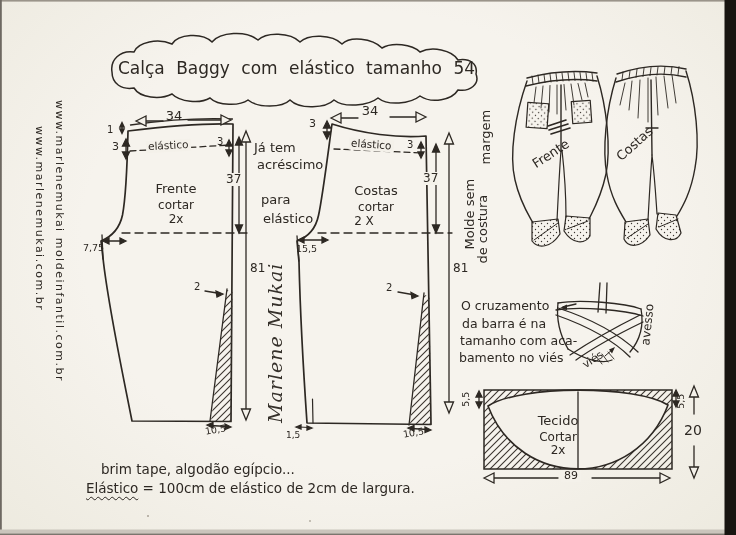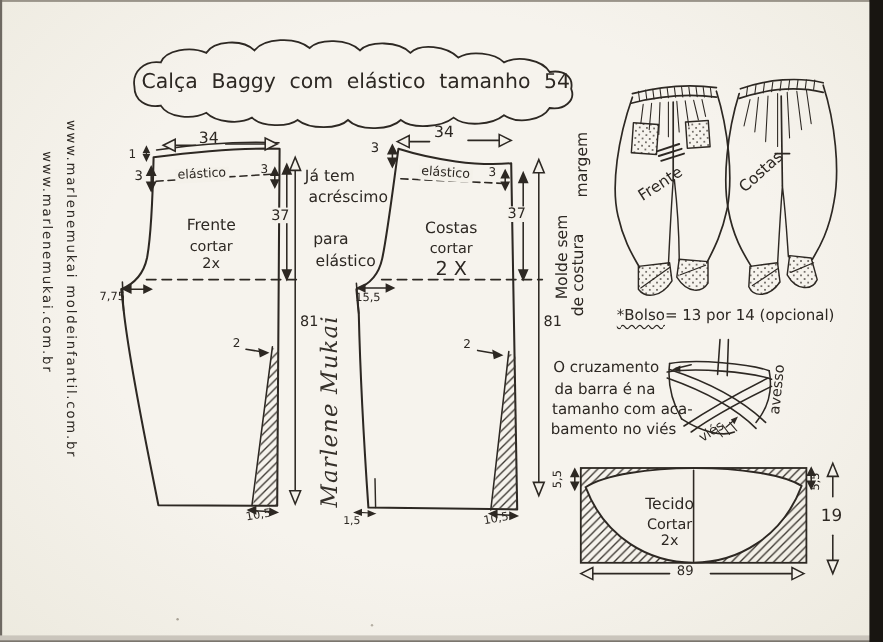--- a/index.html
+++ b/index.html
@@ -226,54 +226,55 @@
 <div class="lbl rot" style="left:205px; top:425px; font-size:9.5px; transform:rotate(-10deg);">10,5</div>
 
 <div class="lbl ctr" style="left:357px; top:104px; width:26px; font-size:13px;">34</div>
 <div class="lbl" style="left:309px; top:118px; font-size:11px;">3</div>
 <div class="lbl rot elabel" style="left:349px; top:139px; font-size:10.5px; transform:rotate(4deg);">elástico</div>
 <div class="lbl" style="left:407px; top:139px; font-size:10px;">3</div>
 <div class="lbl" style="left:423px; top:172px; font-size:12px; background:var(--paper);">37</div>
 <div class="lbl" style="left:453px; top:262px; font-size:12px;">81</div>
 <div class="lbl ctr" style="left:346px; top:184px; width:60px; font-size:13px;">Costas</div>
 <div class="lbl ctr" style="left:346px; top:201px; width:60px; font-size:12px;">cortar</div>
-<div class="lbl ctr" style="left:346px; top:214.5px; width:60px; font-size:16px;">2 X</div>
+<div class="lbl ctr" style="left:334px; top:214.5px; width:60px; font-size:12px;">2 X</div>
 <div class="lbl" style="left:296px; top:244px; font-size:9.5px;">15,5</div>
 <div class="lbl" style="left:286px; top:431px; font-size:9px;">1,5</div>
 <div class="lbl" style="left:386px; top:282px; font-size:10px;">2</div>
 <div class="lbl rot" style="left:403px; top:428px; font-size:9.5px; transform:rotate(-10deg);">10,5</div>
 
 <div class="lbl" style="left:254px; top:141px; font-size:13px;">Já tem</div>
 <div class="lbl" style="left:257px; top:158px; font-size:13px;">acréscimo</div>
 <div class="lbl" style="left:261px; top:193px; font-size:13px;">para</div>
 <div class="lbl" style="left:263px; top:212px; font-size:13px;">elástico</div>
 
 <div class="lbl ctr sig rot" style="left:203px; top:340px; width:145px; font-size:19px; transform:rotate(-90deg);">Marlene Mukai</div>
 
 <div class="lbl ctr rot" style="left:424px; top:207px; width:92px; font-size:13px; transform:rotate(-90deg);">Molde sem</div>
 <div class="lbl ctr rot" style="left:457px; top:130px; width:58px; font-size:13px; transform:rotate(-90deg);">margem</div>
 <div class="lbl ctr rot" style="left:437px; top:222px; width:92px; font-size:13px; transform:rotate(-90deg);">de costura</div>
 
-<div class="lbl" style="left:514px; top:256px; font-size:12.5px;">
-  <span class="wavy">*Bolso</span><span>= 13 por 14 (opcional)</span>
-</div>
 
 <div class="lbl" style="left:461px; top:299px; font-size:12.5px;">O cruzamento</div>
 <div class="lbl" style="left:462px; top:317px; font-size:12.5px;">da barra é na</div>
 <div class="lbl" style="left:460px; top:334px; font-size:12.5px;">tamanho com aca-</div>
 <div class="lbl" style="left:459px; top:351px; font-size:12.5px;">bamento no viés</div>
 
 <div class="lbl ctr rot" style="left:620px; top:318px; width:56px; font-size:12px; transform:rotate(-84deg);">avesso</div>
 <div class="lbl rot" style="left:582px; top:354px; font-size:11px; transform:rotate(-33deg);">viés</div>
 
 <div class="lbl ctr rot" style="left:520px; top:147px; width:62px; font-size:13px; transform:rotate(-33deg);">Frente</div>
 <div class="lbl ctr rot" style="left:603px; top:137px; width:64px; font-size:13px; transform:rotate(-42deg);">Costas</div>
 
 <div class="lbl ctr" style="left:528px; top:414px; width:60px; font-size:13px;">Tecido</div>
 <div class="lbl ctr" style="left:528px; top:430.5px; width:60px; font-size:12px;">Cortar</div>
 <div class="lbl ctr" style="left:528px; top:444px; width:60px; font-size:12px;">2x</div>
 <div class="lbl ctr rot" style="left:453px; top:394px; width:26px; font-size:9.5px; transform:rotate(-90deg);">5,5</div>
 <div class="lbl ctr rot" style="left:668px; top:396px; width:26px; font-size:9.5px; transform:rotate(-90deg);">5,5</div>
-<div class="lbl" style="left:684px; top:423px; font-size:14px;">19</div>
+<div class="lbl" style="left:684px; top:423px; font-size:14px;">20</div>
 <div class="lbl" style="left:561px; top:470px; font-size:11px; background:var(--paper); padding:0 3px;">89</div>
 
-
+<div class="lbl" style="left:101px; top:462px; font-size:13.5px;">brim tape, algodão egípcio...</div>
+<div class="lbl" style="left:86px; top:481px; font-size:13.5px;">
+  <span class="wavy">Elástico</span> <span>= 100cm de elástico de 2cm de largura.</span>
 </div>
 
+</div>
+
 </body></html>

